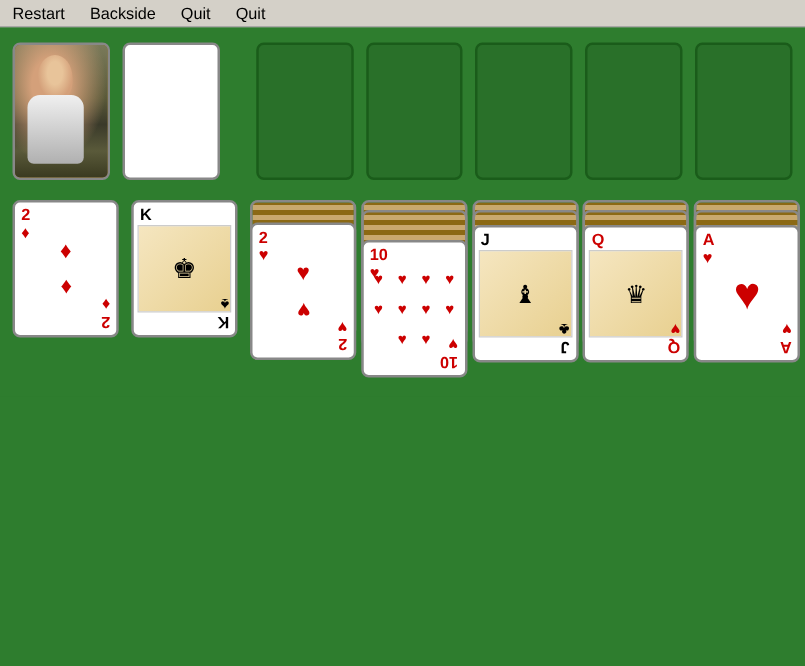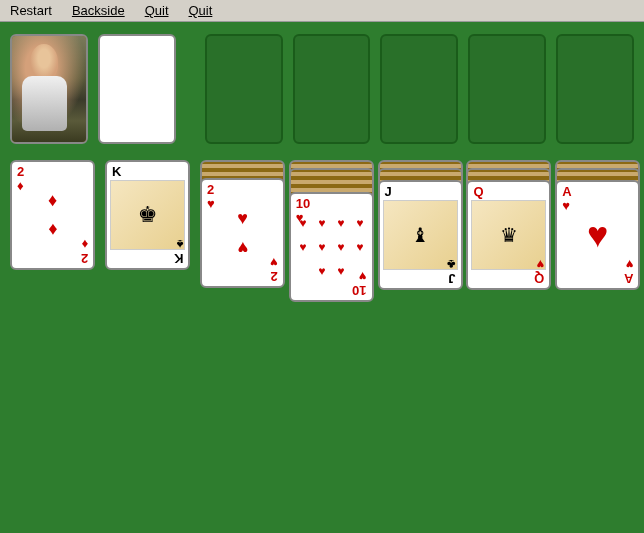--- a/index.html
+++ b/index.html
@@ -19,21 +19,20 @@
       align-items: center;
       padding: 0 4px;
       border-bottom: 1px solid #999;
       gap: 8px;
     }
     .menu-item {
       font-size: 13px;
       padding: 2px 6px;
       cursor: pointer;
       color: #000;
-      text-decoration: underline;
     }
     .menu-item:first-child { text-decoration: none; }
 
     
     #game-area {
       background: #2e7d2e;
       padding: 12px 10px;
     }
 
     

